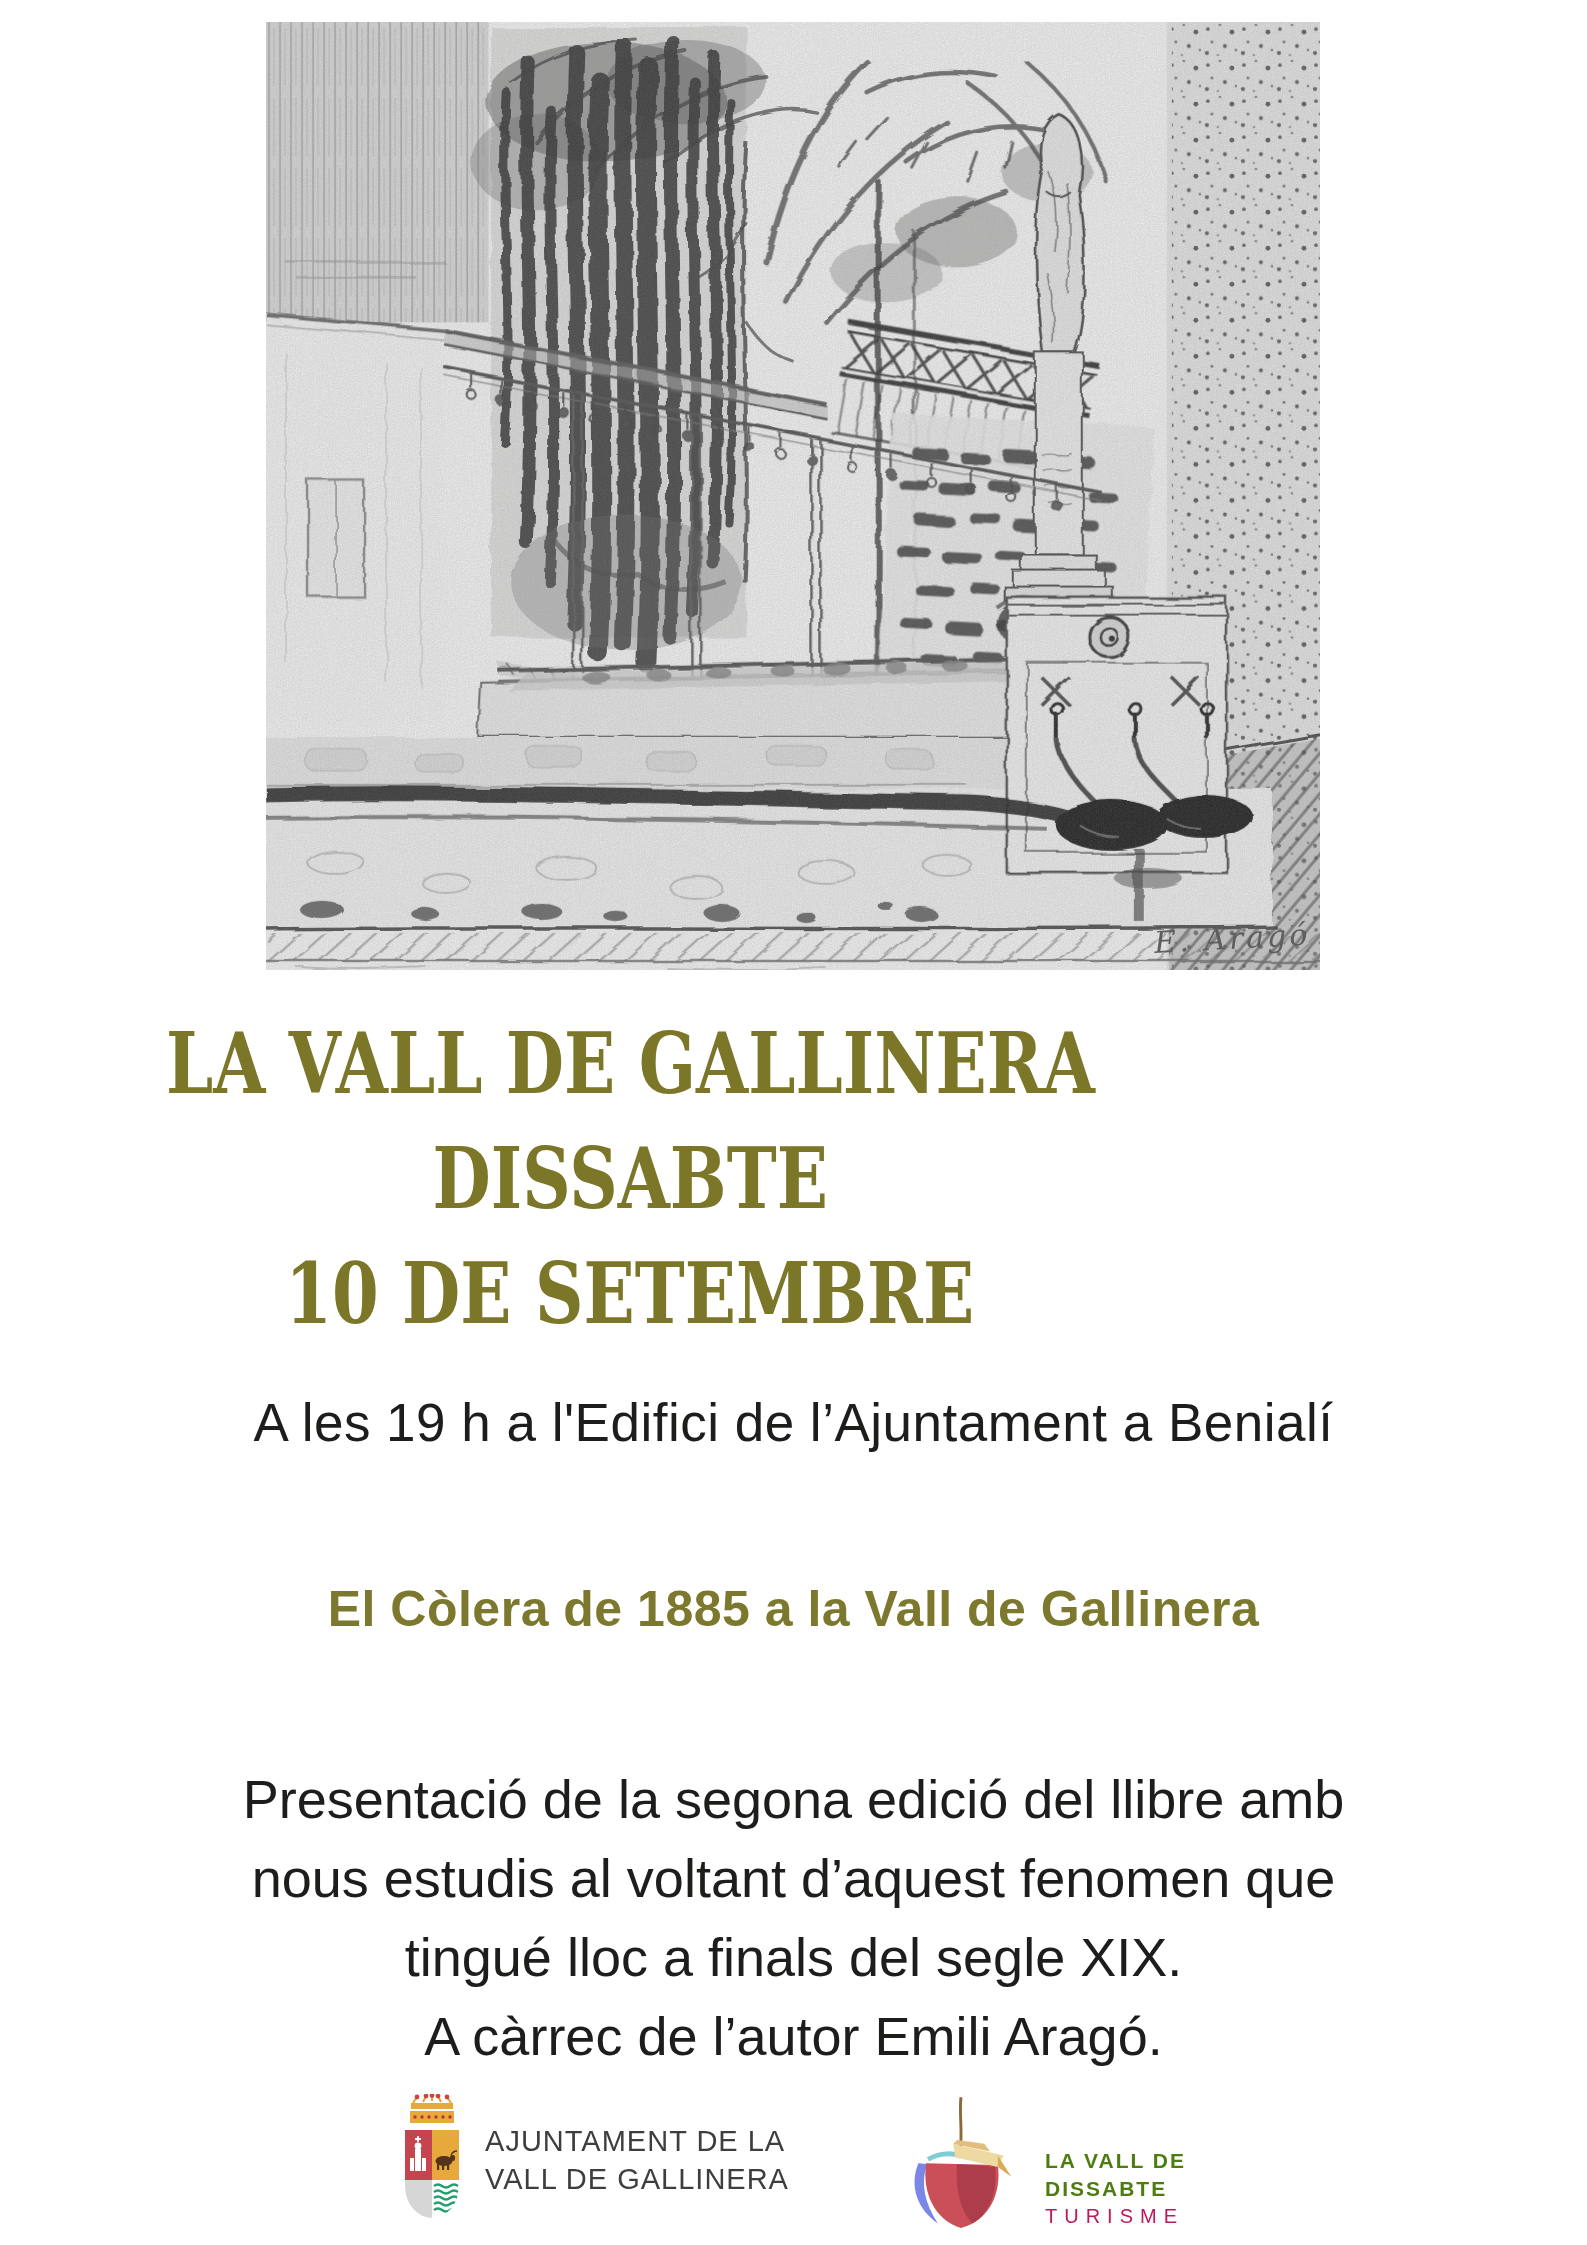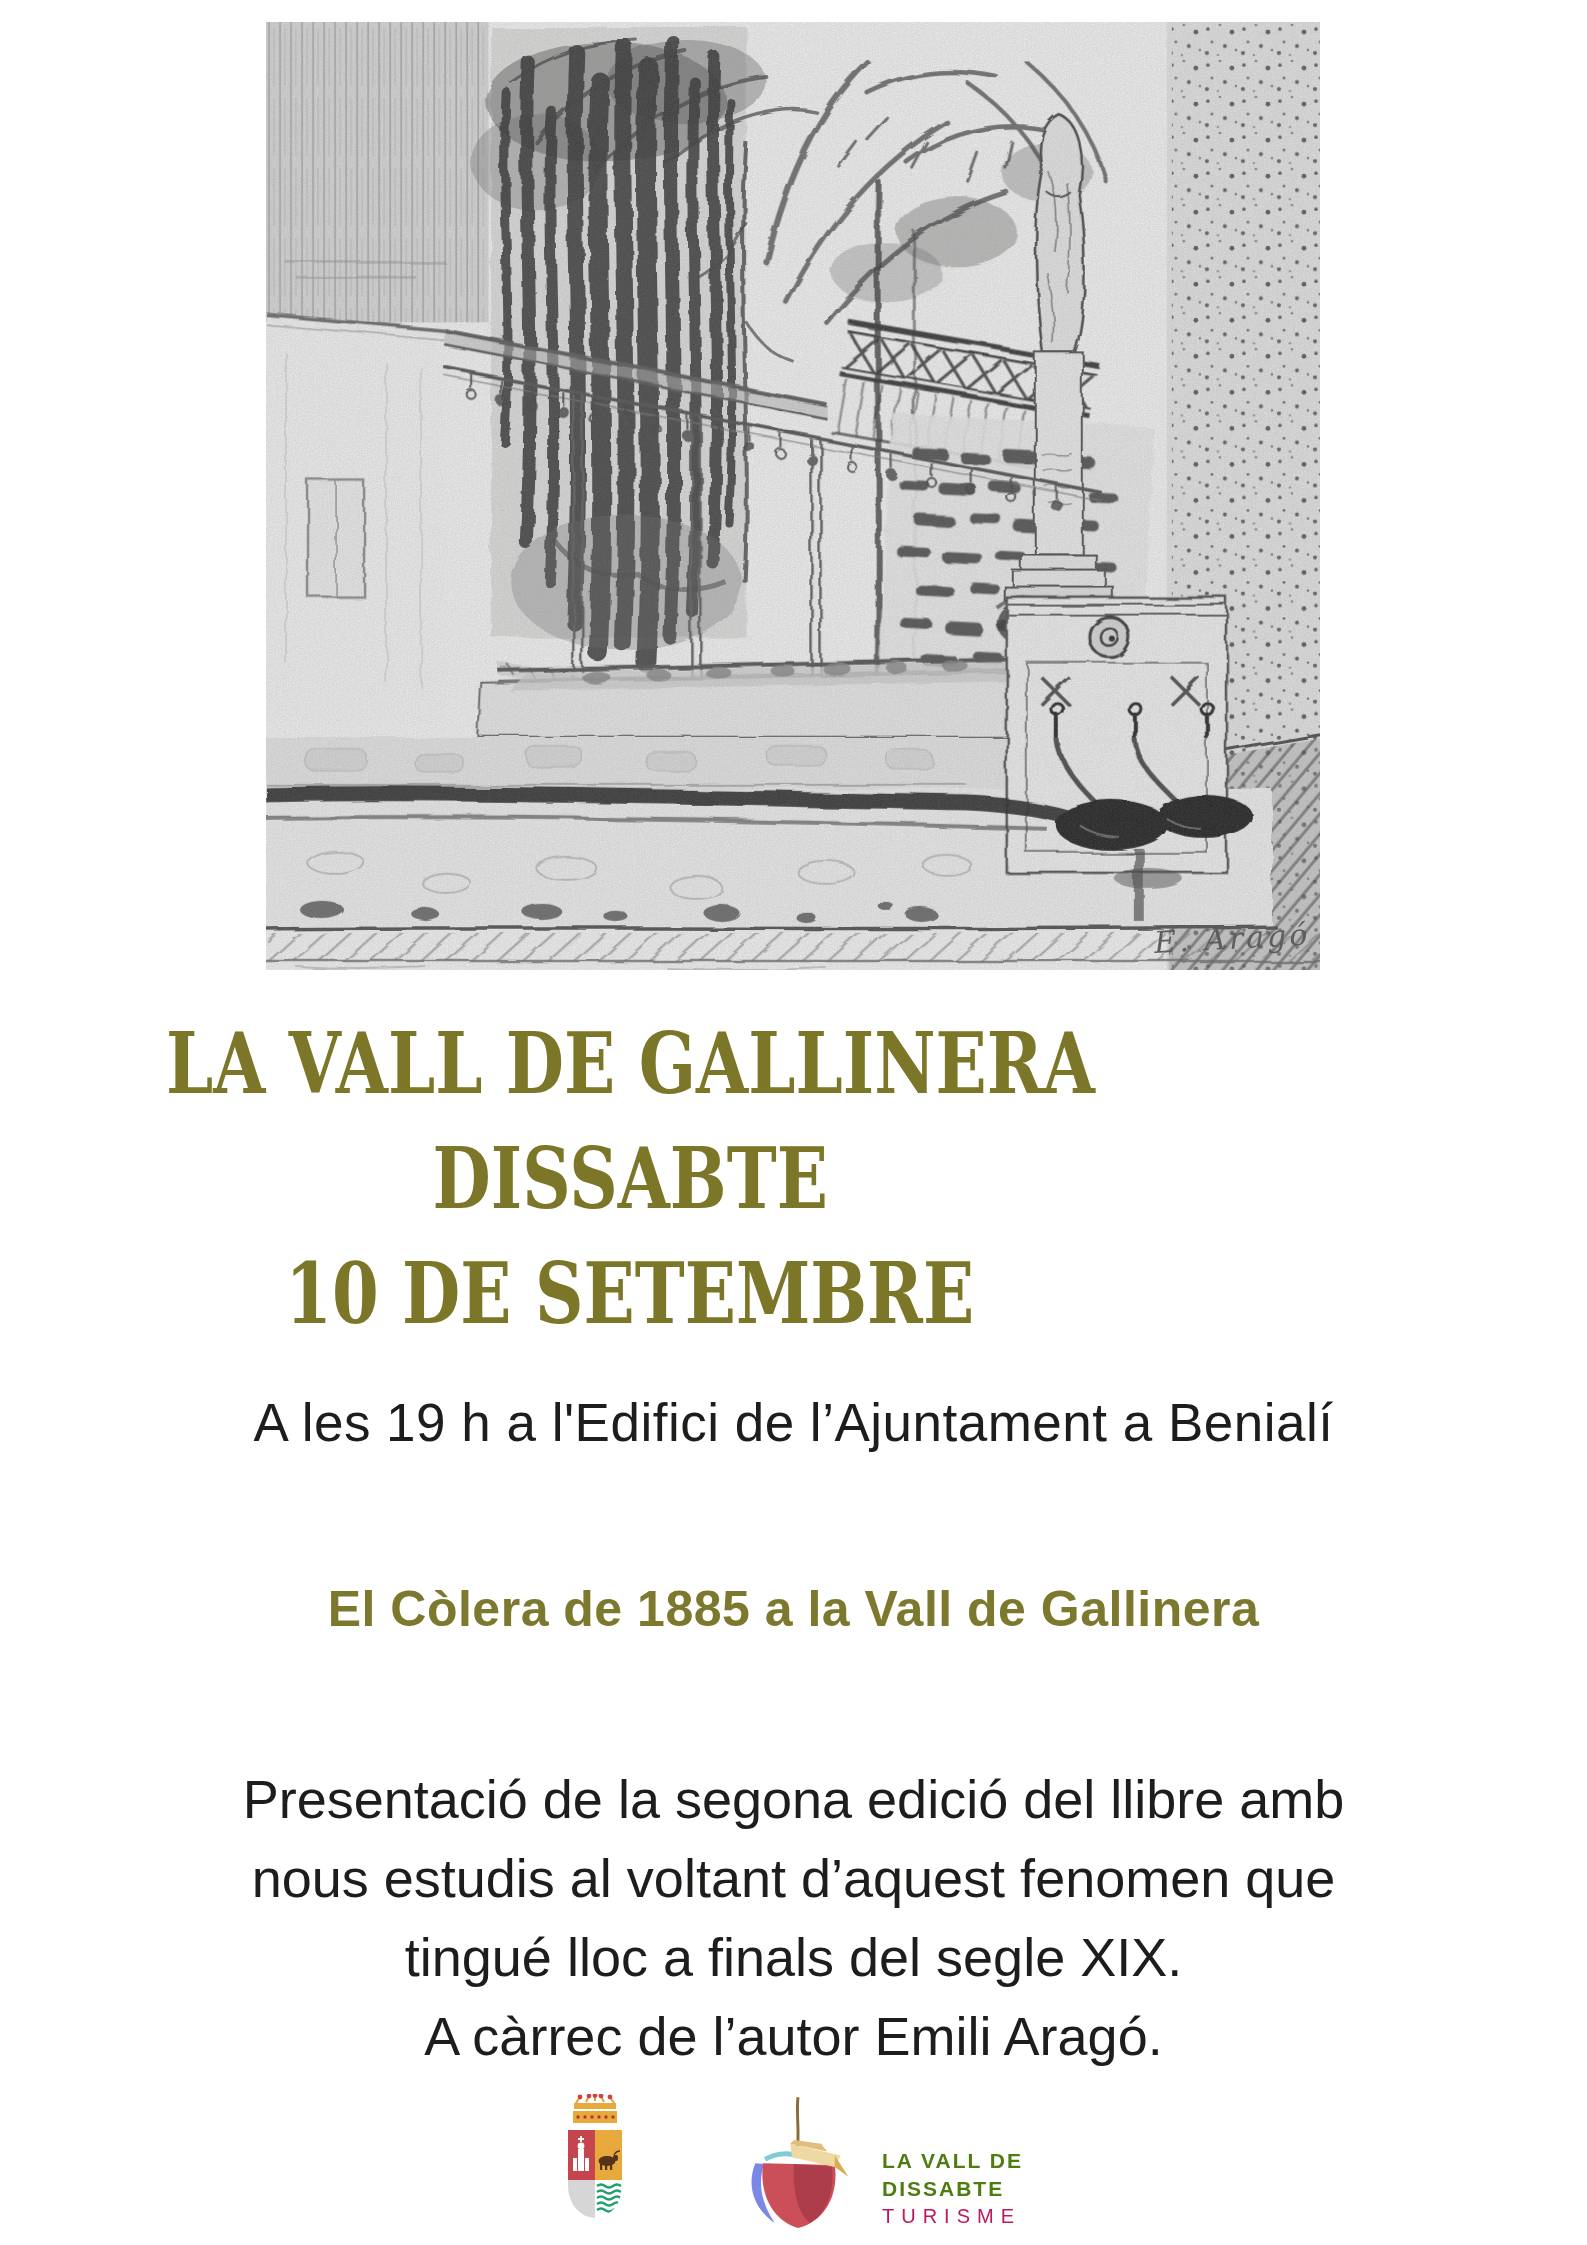--- a/index.html
+++ b/index.html
@@ -432,20 +432,24 @@
 
         <g stroke="#21a06d" stroke-width="2.4" fill="none">
           <path d="M33,92 q4,-3 8,0 t8,0 t8,0"></path>
           <path d="M33,98 q4,-3 8,0 t8,0 t8,0"></path>
           <path d="M33,104 q4,-3 8,0 t8,0 t8,0"></path>
           <path d="M33,110 q4,-3 8,0 t8,0 t8,0"></path>
           <path d="M33,116 q4,-3 8,0 t8,0 t8,0"></path>
         </g>
       </g>
     </svg>
+    <div class="aj-text">
+      <div>AJUNTAMENT DE LA</div>
+      <div>VALL DE GALLINERA</div>
+    </div>
   </div>
 
   <div class="logo">
     <svg width="126" height="148" viewBox="0 0 130 150">
       <path d="M66,2 C64,20 68,38 65,60" stroke="#8a6a38" stroke-width="3" fill="none"></path>
       <path d="M22,70 C12,95 22,118 42,132 C29,112 24,92 31,71 Z" fill="#7b87e6"></path>
       <path d="M30,70 C26,100 38,128 66,137 C96,129 108,100 104,72 L94,66 L40,64 Z" fill="#cb4f59"></path>
       <path d="M62,70 C60,100 66,120 78,132 C96,122 104,98 101,74 Z" fill="#ab3b49" opacity=".9"></path>
       <polygon points="30,70 104,72 100,63 34,61" fill="#ffffff"></polygon>
       <path d="M32,66 C45,59 58,59 66,63" stroke="#7fccd6" stroke-width="5" fill="none"></path>

